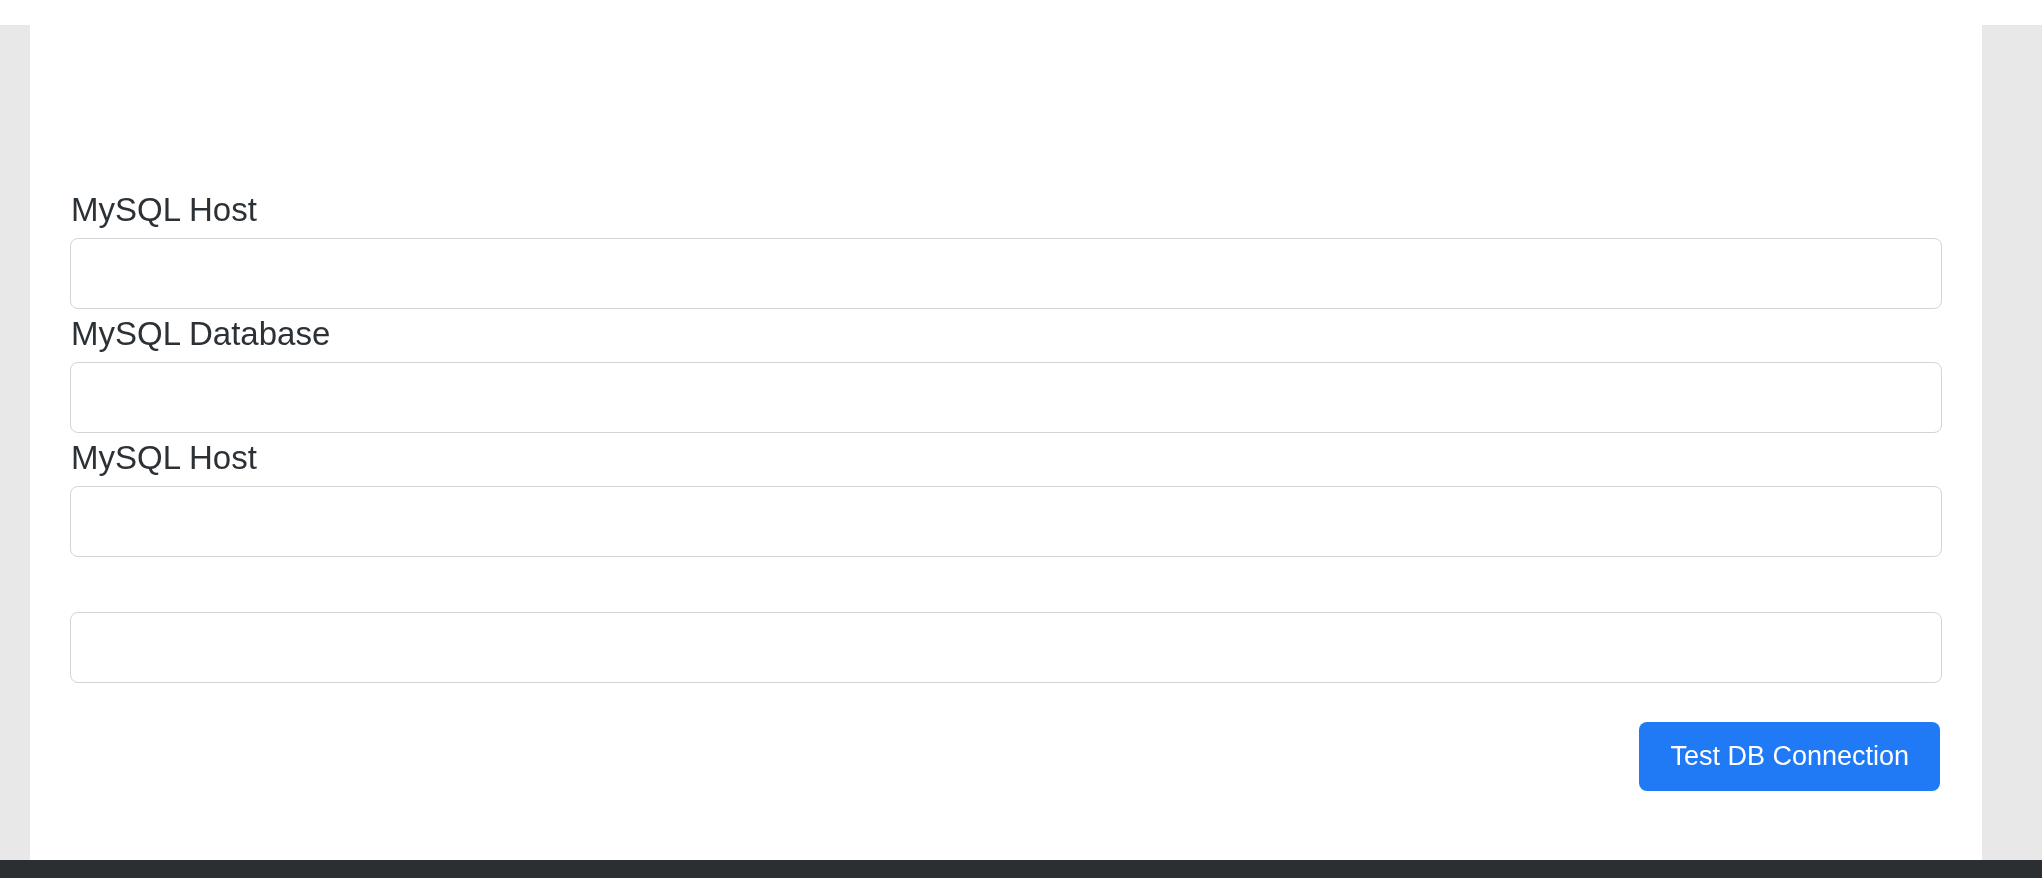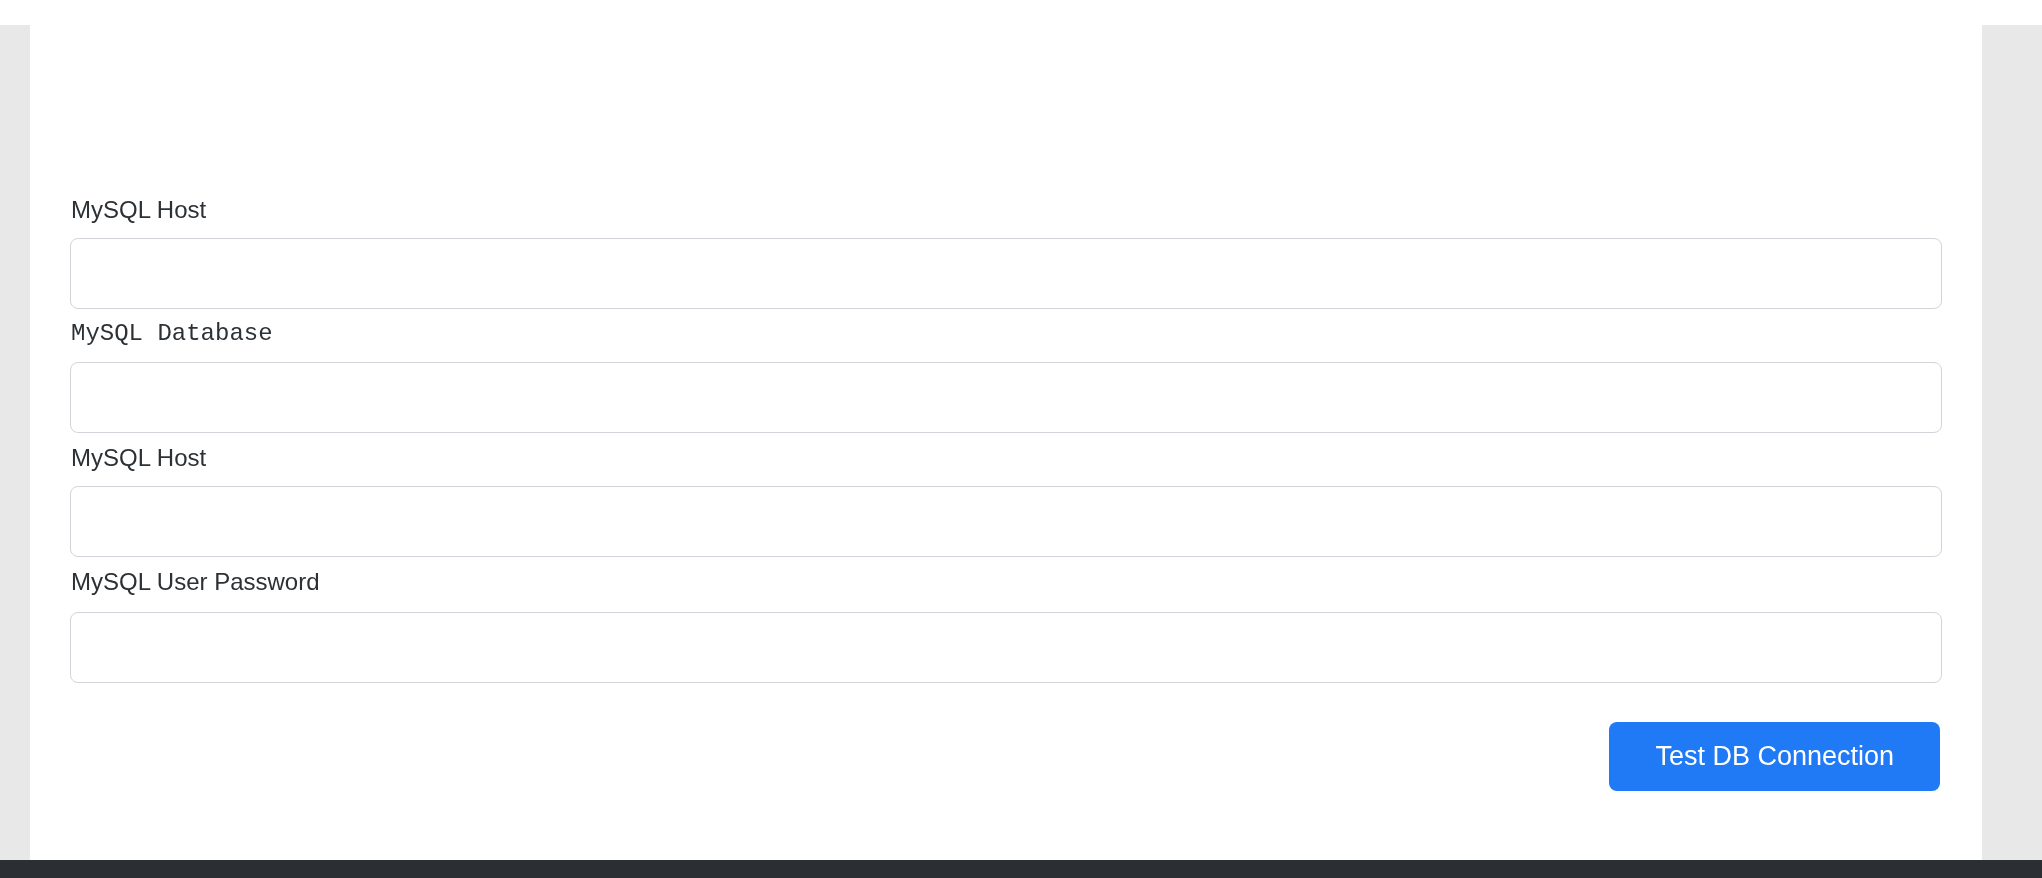--- a/index.html
+++ b/index.html
@@ -83,21 +83,21 @@
     font-weight: 400;
     line-height: 1.25;
     letter-spacing: -0.2px;
     color: #252a2e;
     white-space: nowrap;
   }
 
   .field-label {
     position: absolute;
     left: 1px;
-    font-size: 24px;
+    font-size: 33px;
     font-weight: 400;
     line-height: 30px;
     color: #2c3136;
     white-space: nowrap;
   }
 
   .text-input {
     position: absolute;
     left: 0;
     width: 1872px;
@@ -110,41 +110,41 @@
     font-family: "Liberation Sans", sans-serif;
     font-size: 24px;
     color: #2c3136;
     outline: none;
   }
   .text-input::placeholder { color: #9aa0a6; }
 
   
   .label-1 { top: 170px; }
   .input-1 { top: 213px; }
-  .label-2 { top: 294px; font-family: Liberation Mono, monospace; }
+  .label-2 { top: 294px; }
   .input-2 { top: 337px; }
   .label-3 { top: 418px; }
   .input-3 { top: 461px; }
   .label-4 { top: 542px; }
   .input-4 { top: 587px; }
 
   .action-row {
     position: absolute;
     left: 0;
     top: 697px;
     width: 1872px;
     height: 70px;
   }
 
   .primary-button {
     position: absolute;
     right: 2px;
     top: 0;
     height: 69px;
-    padding: 0 46px;
+    padding: 0 31px;
     box-sizing: border-box;
     background: #2079f5;
     color: #ffffff;
     border: none;
     border-radius: 8px;
     font-family: "Liberation Sans", sans-serif;
     font-size: 27px;
     font-weight: 400;
     line-height: 69px;
     white-space: nowrap;
@@ -165,21 +165,20 @@
 
       <label class="field-label label-1">MySQL Host</label>
       <input class="text-input input-1" type="text" value="" style="">
 
       <label class="field-label label-2">MySQL Database</label>
       <input class="text-input input-2" type="text" value="" style="">
 
       <label class="field-label label-3">MySQL Host</label>
       <input class="text-input input-3" type="text" value="" style="">
 
-      <label class="field-label label-4">MySQL User Password</label>
       <input class="text-input input-4" type="password" value="" style="">
 
       <div class="action-row">
         <button class="primary-button" type="button">Test DB Connection</button>
       </div>
 
     </div>
   </div>
 
   <div class="footer-bar"></div>

